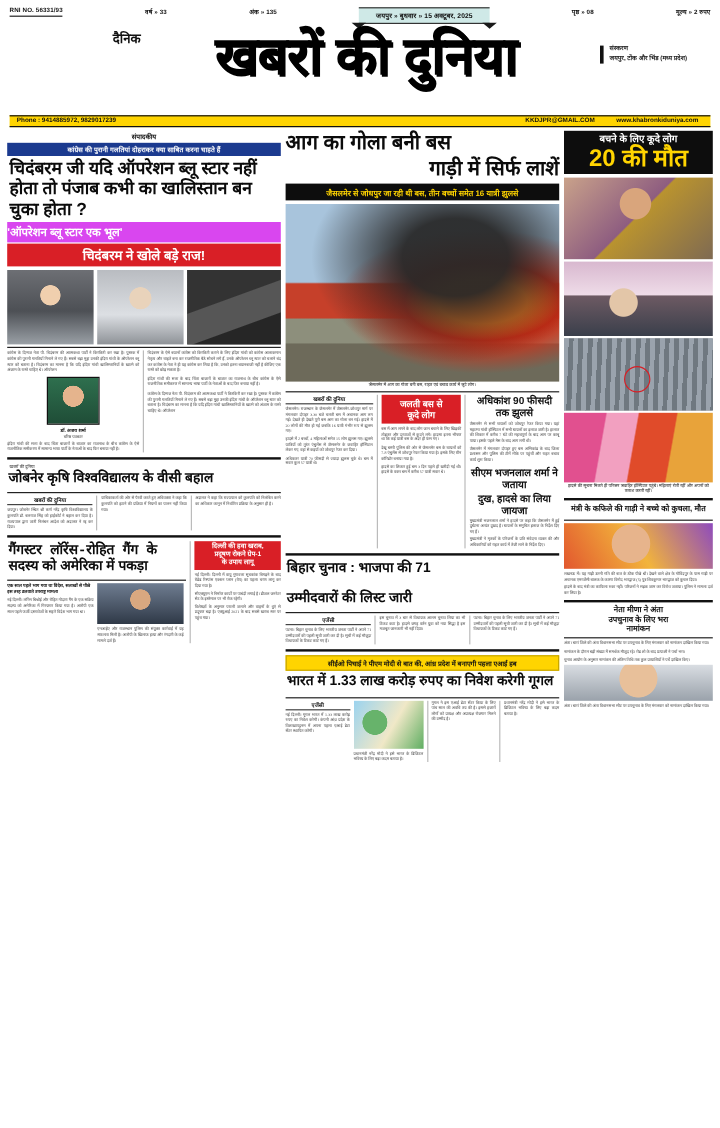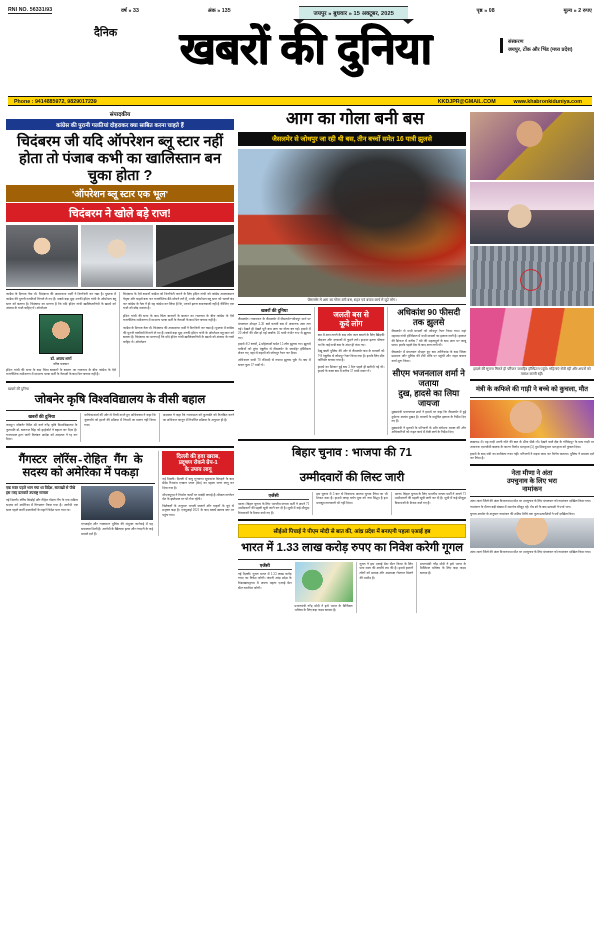--- a/index.html
+++ b/index.html
@@ -60,33 +60,33 @@
   .contactbar .c3 { padding-right:10px; }
 
   
   .grid { display:flex; gap:4px; }
   .col-left { width:228px; }
   .col-mid  { width:228px; }
   .col-right{ width:128px; }
 
   
   .hl {
-    font-weight:bold; color:#0b0b0b; text-align:center; line-height:1.16;
+    font-weight:bold; color:#0b0b0b; text-align:left; line-height:1.16;
   }
   .hl-xl { font-size:17px; }
   .hl-lg { font-size:14.5px; }
   .hl-md { font-size:11.5px; }
   .kicker {
     background:#1b3a8f; color:#fff; font-size:5.6px; font-weight:bold;
     text-align:center; padding:1.5px 2px; letter-spacing:.1px;
   }
   .editorial-tag{ text-align:center; font-size:5.6px; font-weight:bold; color:#111; padding:1px 0;}
   .bar-black {
-    background:#a16207; color:#fff; font-size:9.5px; font-weight:bold;
-    text-align:center; padding:2px 0;
+    background:#d946ef; color:#fff; font-size:9.5px; font-weight:bold;
+    text-align:left; padding:2px 0;
   }
   .bar-red {
     background:#d91f26; color:#fff; font-size:11px; font-weight:bold;
     text-align:center; padding:2px 0;
   }
   .bar-yellow {
     background:#FFD400; color:#111; font-size:5.6px; font-weight:bold;
     text-align:center; padding:1.6px 2px; border:1px solid #c8a700;
   }
   .rule { height:1px; background:#222; margin:2px 0; }
@@ -299,23 +299,24 @@
             <div>के उपाय लागू</div>
           </div>
           <div class="ptext" style="margin-top:2px;">नई दिल्ली। दिल्ली में वायु गुणवत्ता सूचकांक बिगड़ने के बाद ग्रेडेड रिस्पांस एक्शन प्लान (ग्रेप) का पहला चरण लागू कर दिया गया है।</div>
           <div class="ptext" style="margin-top:2px;">सीएक्यूएम ने निर्माण कार्यों पर पाबंदी लगाई है। डीजल जनरेटर सेट के इस्तेमाल पर भी रोक रहेगी।</div>
           <div class="ptext" style="margin-top:2px;">विशेषज्ञों के अनुसार पराली जलाने और वाहनों के धुएं से प्रदूषण बढ़ा है। एक्यूआई 2021 के बाद सबसे खराब स्तर पर पहुंच गया।</div>
         </div>
       </div>
     </div>
 
     <div class="col-mid">
-      <div style="display:flex; gap:3px; align-items:center;margin-left:48px;">
+      <div style="display:flex; gap:3px; align-items:center;">
         <div style="flex:1;">
           <div class="hl hl-xl" style="text-align:left;">आग का गोला बनी बस</div>
+          <div class="hl hl-xl" style="text-align:right;margin-top:2px;">गाड़ी में सिर्फ लाशें</div>
         </div>
       </div>
       <div class="strip-black" style="margin-top:3px;">जैसलमेर से जोधपुर जा रही थी बस, तीन बच्चों समेत 16 यात्री झुलसे</div>
 
       <div class="photo ph-bus" style="width:100%;height:148px;margin-top:3px;"></div>
       <div class="caption">जैसलमेर में आग का गोला बनी बस, राहत एवं बचाव कार्य में जुटे लोग।</div>
 
       <div class="rule"></div>
 
       <div style="display:flex;gap:3px;margin-top:2px;">
@@ -388,20 +389,24 @@
           <div class="ptext">गूगल ने इस एआई डेटा सेंटर किया के लिए पांच साल की अवधि तय की है। इससे हजारों लोगों को प्रत्यक्ष और अप्रत्यक्ष रोजगार मिलने की उम्मीद है।</div>
         </div>
         <div class="vline"></div>
         <div style="width:48px;">
           <div class="ptext">प्रधानमंत्री नरेंद्र मोदी ने इसे भारत के डिजिटल भविष्य के लिए बड़ा कदम बताया है।</div>
         </div>
       </div>
     </div>
 
     <div class="col-right">
+      <div class="blackbox">
+        <div class="l1">बचने के लिए कूदे लोग</div>
+        <div class="l2">20 की मौत</div>
+      </div>
 
       <div class="photo ph-victim1" style="width:100%;height:68px;margin-top:3px;"></div>
       <div class="photo ph-victim2" style="width:100%;height:62px;margin-top:2px;"></div>
       <div class="photo ph-rail" style="width:100%;height:60px;margin-top:2px;">
         <div class="circ-mark" style="left:40%;top:38%;width:22px;height:22px;"></div>
       </div>
       <div class="photo ph-women" style="width:100%;height:58px;margin-top:2px;"></div>
       <div class="caption">हादसे की सूचना मिलते ही परिजन जवाहिर हॉस्पिटल पहुंचे। महिलाएं रोती रहीं और अपनों को तलाश करती रहीं।</div>
 
       <div class="rule-thick"></div>

